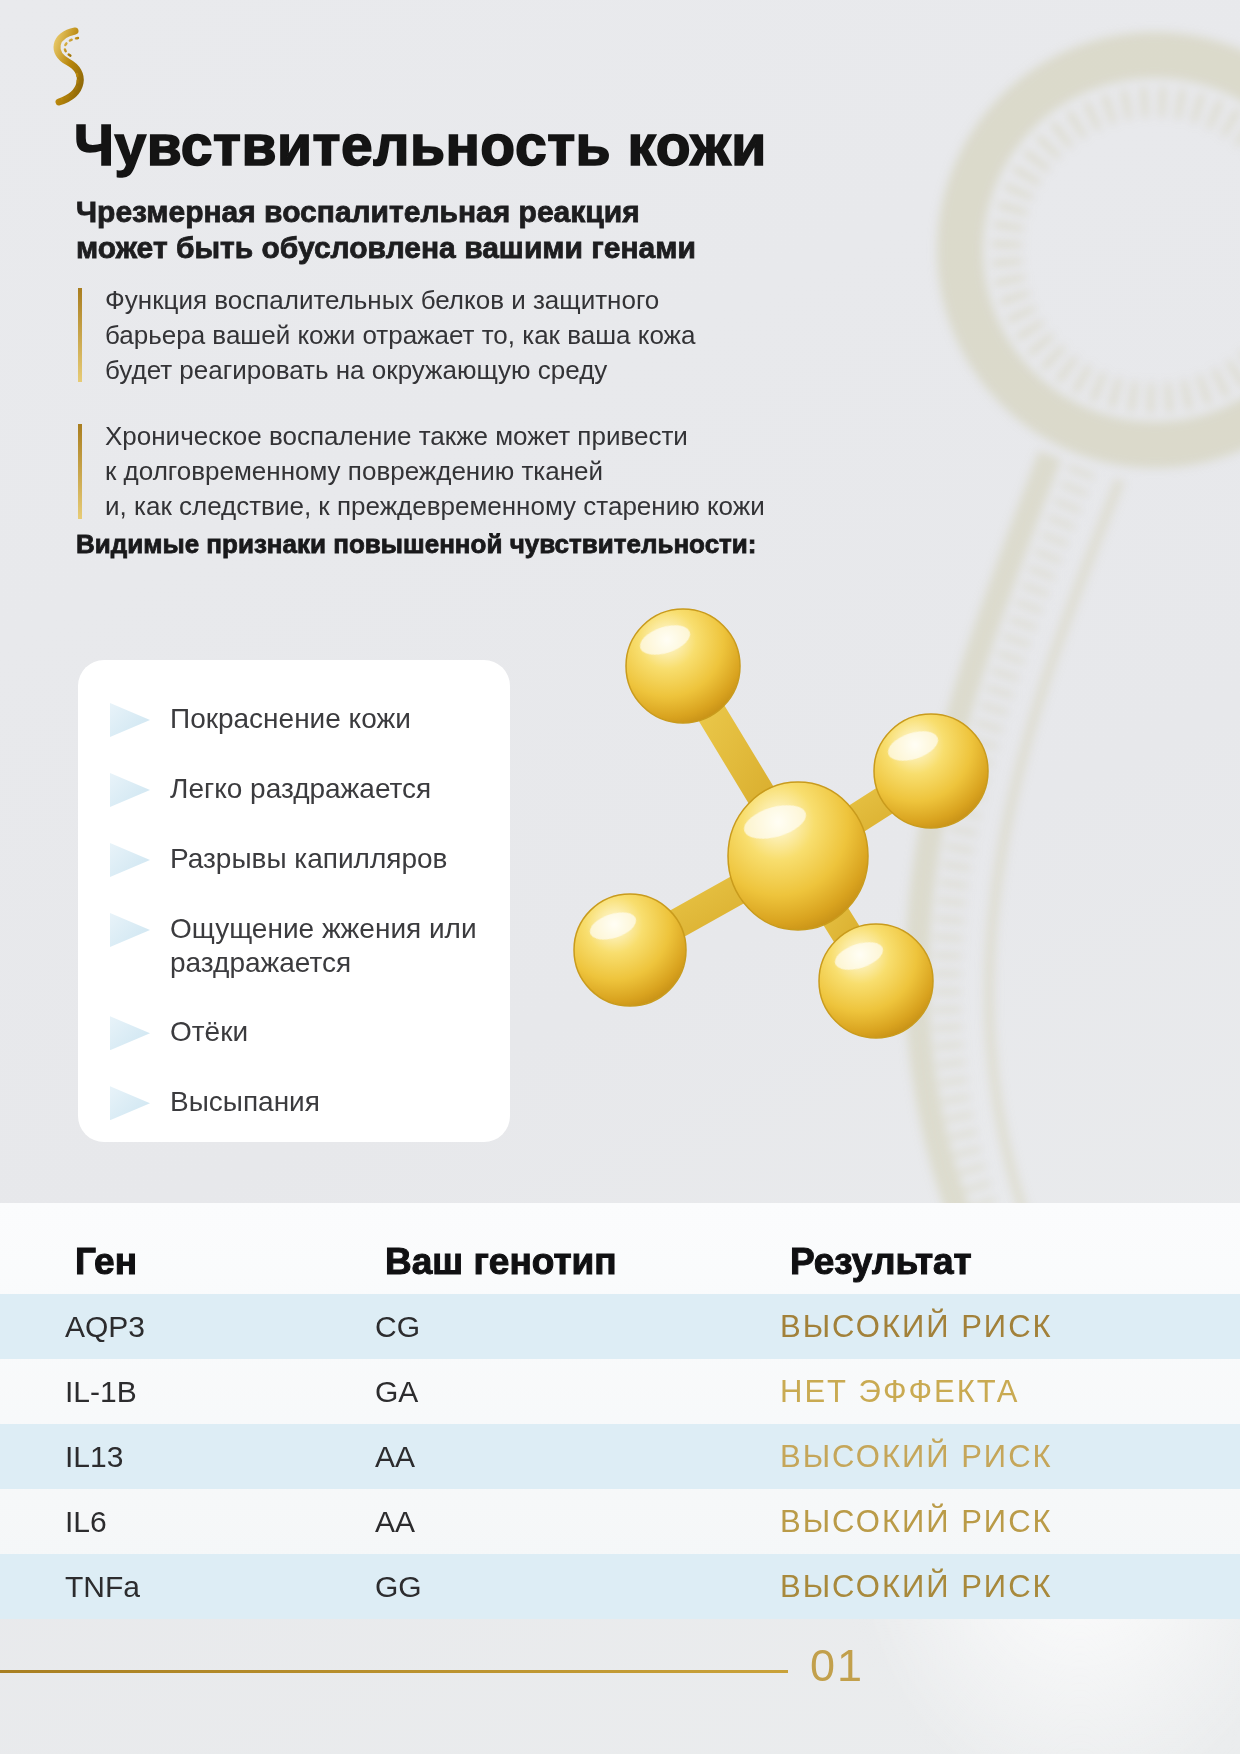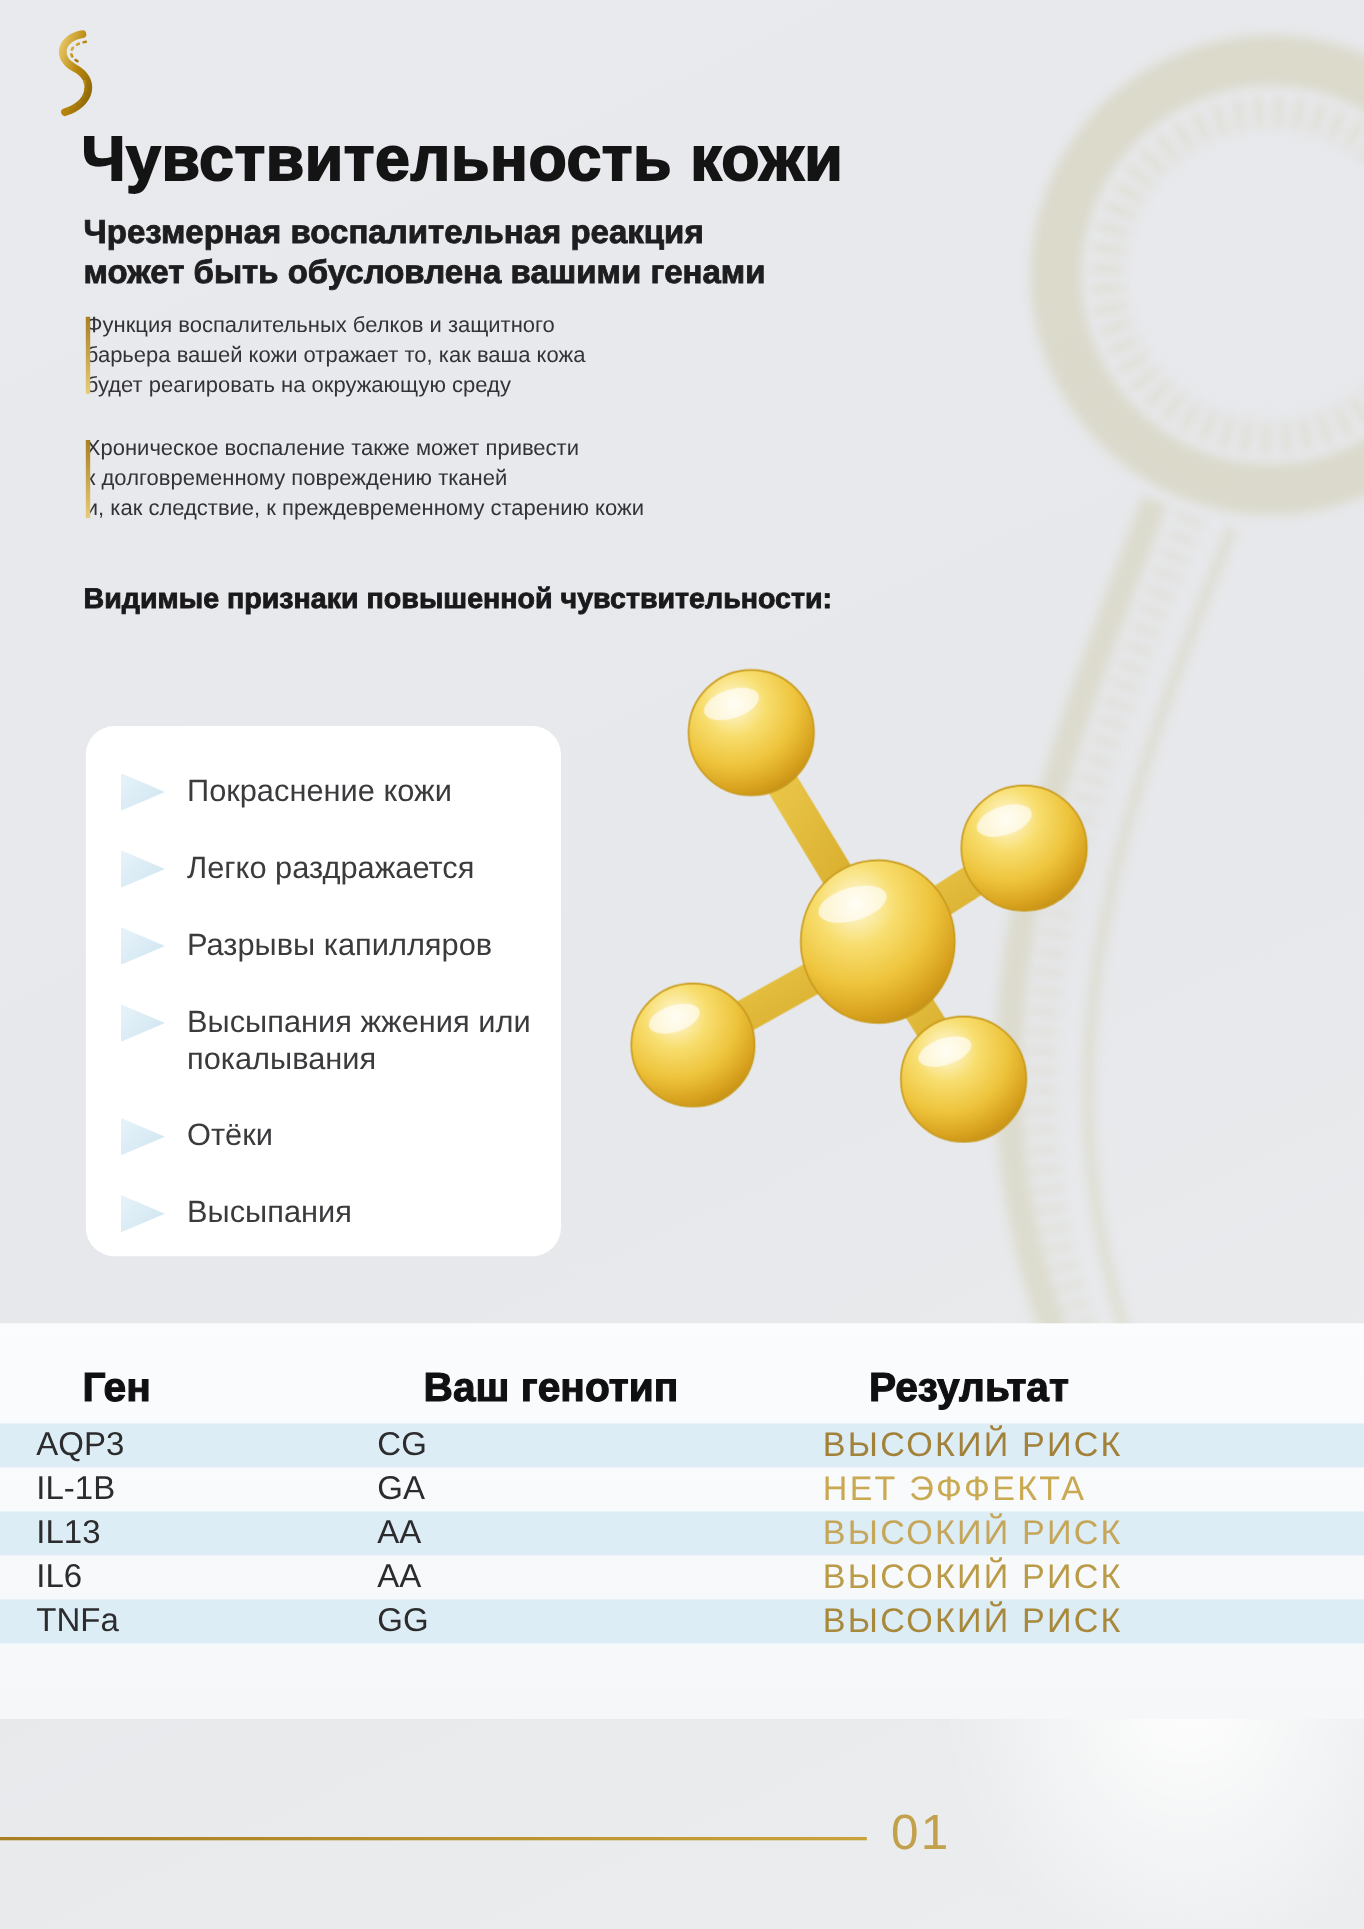--- a/index.html
+++ b/index.html
@@ -15,21 +15,21 @@
   .logo{position:absolute; left:44px; top:26px; width:46px; height:82px;}
   .title{
     position:absolute; left:74px; top:96px; font-size:57px; font-weight:800;
     color:#141414; letter-spacing:.5px;margin-top:16px; -webkit-text-stroke:1.6px #141414;
   }
   .subtitle{
     position:absolute; left:76px; top:194px; font-size:30px; font-weight:700;
     line-height:1.2; color:#1d1d1f; -webkit-text-stroke:.8px #1d1d1f;
   }
   .notes{position:absolute; left:78px; top:283px; width:690px;}
-  .note{position:relative; font-size:20px; line-height:1.34; color:#333336; margin-bottom:32px;}
+  .note{position:relative; padding-left:27px; font-size:26px; line-height:1.34; color:#333336; margin-bottom:32px;}
   .note::before{content:""; position:absolute; left:0; top:5px; bottom:5px; width:4px;
     background:linear-gradient(#a97e20,#e7cc77);}
   .signs-heading{
     position:absolute; left:76px; top:529px; font-size:26px; font-weight:700;
     color:#19191b; -webkit-text-stroke:.8px #19191b;
   }
   .signs-card{
     position:absolute; left:78px; top:660px; width:432px; height:482px;
     background:#ffffff; border-radius:26px; box-sizing:border-box;
     padding:42px 4px 30px 32px; display:flex; flex-direction:column; gap:35px;
@@ -43,21 +43,21 @@
     position:absolute; left:0; top:1203px; width:1240px; height:360px;
     background:linear-gradient(#fbfcfd,#f5f7f8);
   }
   .t-head{
     display:grid; grid-template-columns:310px 405px auto; align-items:center;
     padding:27px 0 0 75px; height:64px; font-size:37px; font-weight:800; color:#101012;
     -webkit-text-stroke:1px #101012;
   }
   .t-row{
     display:grid; grid-template-columns:310px 405px auto; align-items:center;
-    padding-left:33px; height:40px; font-size:30px; color:#2c2c2e;
+    padding-left:65px; height:65px; font-size:30px; color:#2c2c2e;
   }
   .t-row:nth-child(odd){background:#ddedf5;}
   .t-result{font-size:31px; letter-spacing:2px; font-weight:400;}
   .footer-line{position:absolute; left:0; top:1670px; width:788px; height:3px;
     background:linear-gradient(90deg,#a87f22,#c9a23a);}
   .page-number{position:absolute; left:810px; top:1640px; font-size:45px; font-weight:300;
     color:#c2a04c; letter-spacing:2px;}
 </style>
 </head>
 <body>
@@ -126,21 +126,21 @@
     <div class="sign-item">
       <span class="arrow"></span>
       <span>Легко раздражается</span>
     </div>
     <div class="sign-item">
       <span class="arrow"></span>
       <span>Разрывы капилляров</span>
     </div>
     <div class="sign-item">
       <span class="arrow"></span>
-      <span>Высыпания жжения или покалывания</span>
+      <span>Ощущение жжения или раздражается</span>
     </div>
     <div class="sign-item">
       <span class="arrow"></span>
       <span>Отёки</span>
     </div>
     <div class="sign-item">
       <span class="arrow"></span>
       <span>Высыпания</span>
     </div>
   </div>

